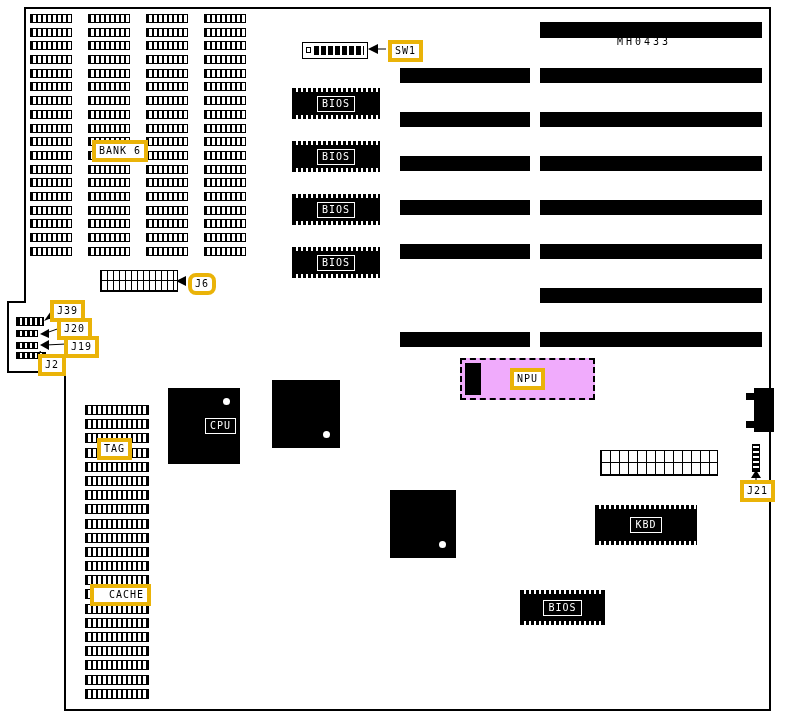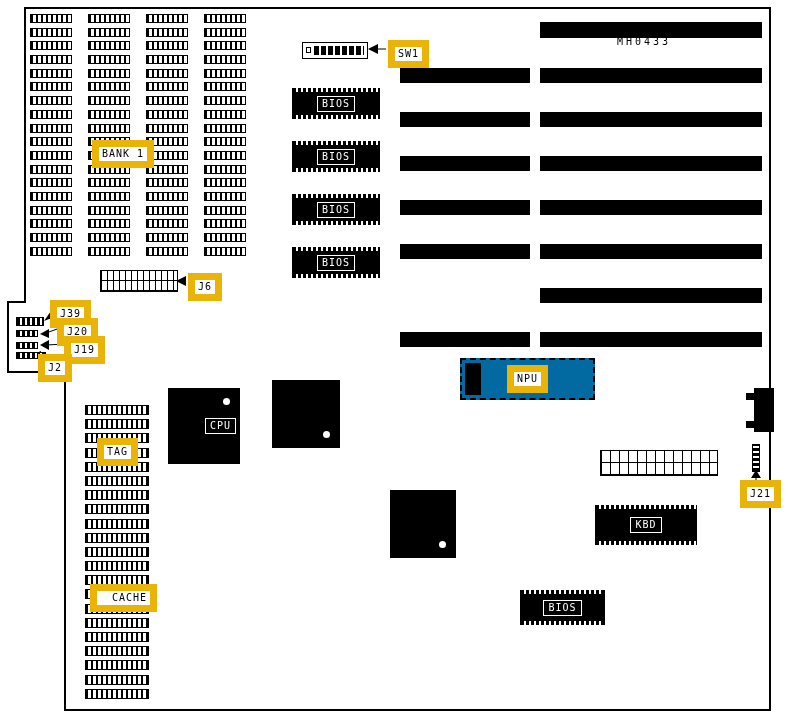--- a/index.html
+++ b/index.html
@@ -1,42 +1,42 @@
 <!DOCTYPE html>
 <html><head>
 <meta charset="utf-8">
 <style>
   * { margin:0; padding:0; box-sizing:border-box; }
   html,body { background:#fff; }
   .stage { position:relative; width:791px; height:717px; background:#fff;
            font-family:"DejaVu Sans Mono", monospace; overflow:hidden; }
   .overlay { position:absolute; left:0; top:0; z-index:1; }
 
-  .blabel { position:absolute; z-index:6; background:#fff; border:7px solid #eab308; color:#000;
+  .blabel { position:absolute; z-index:6; background:#fff; border:4px solid #eab308; color:#000;
             font-size:10px; line-height:12px; padding:1px 3px; letter-spacing:1px; white-space:nowrap; }
   .wlabel { background:#000; border:1px solid #fff; color:#fff; font-size:10px; line-height:12px;
             padding:1px 4px; letter-spacing:1px; white-space:nowrap; z-index:3; }
 
   .mcol { position:absolute; width:42px; display:flex; flex-direction:column; gap:4.7px; z-index:2; }
   .mchip { height:9px; border:1px solid #000; background:repeating-linear-gradient(90deg,#000 0 2px,#fff 2px 5px); }
   .tcol { position:absolute; width:64px; display:flex; flex-direction:column; gap:4.2px; z-index:2; }
   .tchip { height:10px; border:1px solid #000; background:repeating-linear-gradient(90deg,#000 0 2px,#fff 2px 5px); }
 
   .slot { position:absolute; height:15px; background:#000; z-index:2; }
 
   .dip { position:absolute; background:#000; display:flex; align-items:center; justify-content:center; z-index:2; }
   .dip::before, .dip::after { content:""; position:absolute; left:1px; right:1px; height:4px;
       background:repeating-linear-gradient(90deg, transparent 0 3px, #fff 3px 5px); }
   .dip::before { top:0; } .dip::after { bottom:0; }
 
   .pga { position:absolute; background:#000; border:4px dotted #000; display:flex;
          align-items:center; justify-content:flex-end; z-index:2; }
   .pga-dot { position:absolute; width:7px; height:7px; background:#fff; border-radius:50%; }
 
-  .npu-socket { position:absolute; border:2px dashed #000; background:#0369a1; display:flex;
+  .npu-socket { position:absolute; border:2px dashed #000; background:#f0abfc; display:flex;
                 align-items:center; justify-content:center; z-index:2; }
   .npu-chip { position:absolute; left:3px; top:3px; bottom:3px; width:16px; background:#000; }
   .npu-label { position:static; z-index:3; }
 
   .grid-conn { position:absolute; border:1px solid #000; background-color:#fff; z-index:2;
       background-image:repeating-linear-gradient(90deg,#000 0 1px,transparent 1px 6px),
                        repeating-linear-gradient(0deg,#000 0 1px,transparent 1px 10px); }
 
   .jconn-h { position:absolute; border:1px solid #000; z-index:2;
       background:repeating-linear-gradient(90deg,#000 0 3px,#fff 3px 5px); }
@@ -149,21 +149,21 @@
         <div class="mchip"></div>
         <div class="mchip"></div>
         <div class="mchip"></div>
         <div class="mchip"></div>
         <div class="mchip"></div>
         <div class="mchip"></div>
         <div class="mchip"></div>
         <div class="mchip"></div>
         <div class="mchip"></div>
       </div>
-    <div class="blabel" style="left:92px;top:140px;">BANK 1</div>
+    <div class="blabel" style="left:92px;top:140px;">BANK 6</div>
   </div>
 
   <div class="sw1" style="left:302px;top:42px;width:66px;height:17px;">
     <span class="sw1-notch"></span>
     <span class="sw1-switches"></span>
   </div>
   <div class="blabel" style="left:388px;top:40px;">SW1</div>
 
   <div class="model-text" style="left:617px;top:36px;">MH0433</div>
 
@@ -194,21 +194,21 @@
   </div>
   <div class="dip" style="left:292px;top:247px;width:88px;height:31px;">
     <span class="wlabel">BIOS</span>
   </div>
 
   <div class="dip" style="left:520px;top:590px;width:85px;height:35px;">
     <span class="wlabel">BIOS</span>
   </div>
 
   <div class="grid-conn" style="left:100px;top:270px;width:78px;height:22px;"></div>
-  <div class="blabel" style="left:188px;top:273px;">J6</div>
+  <div class="blabel" style="left:188px;top:273px;border-radius:8px;">J6</div>
 
   <div class="jconn-h" style="left:16px;top:317px;width:28px;height:9px;"></div>
   <div class="jconn-h" style="left:16px;top:330px;width:22px;height:7px;"></div>
   <div class="jconn-h" style="left:16px;top:342px;width:22px;height:7px;"></div>
   <div class="jconn-h" style="left:16px;top:352px;width:30px;height:7px;"></div>
   <div class="blabel" style="left:50px;top:300px;">J39</div>
   <div class="blabel" style="left:57px;top:318px;">J20</div>
   <div class="blabel" style="left:64px;top:336px;">J19</div>
   <div class="blabel" style="left:38px;top:354px;">J2</div>
 

